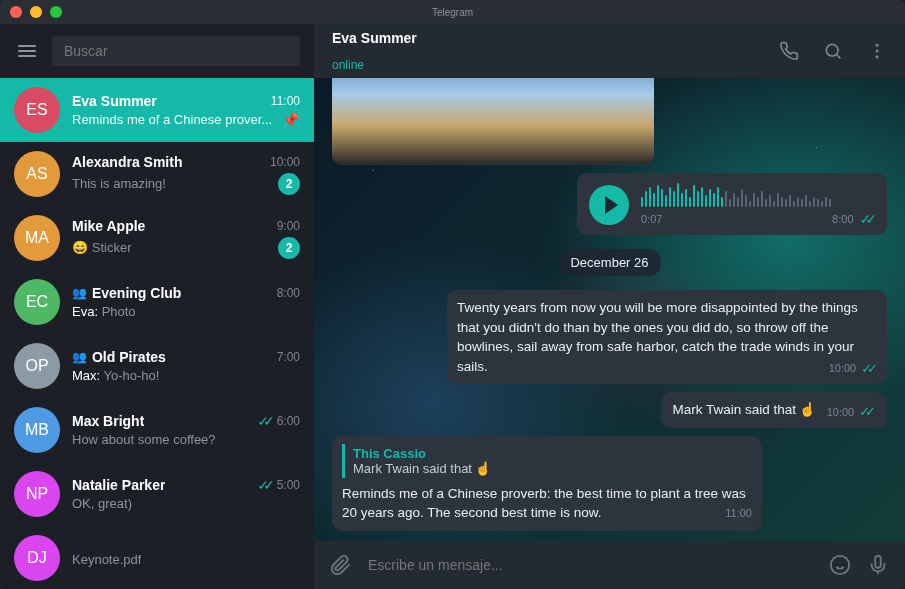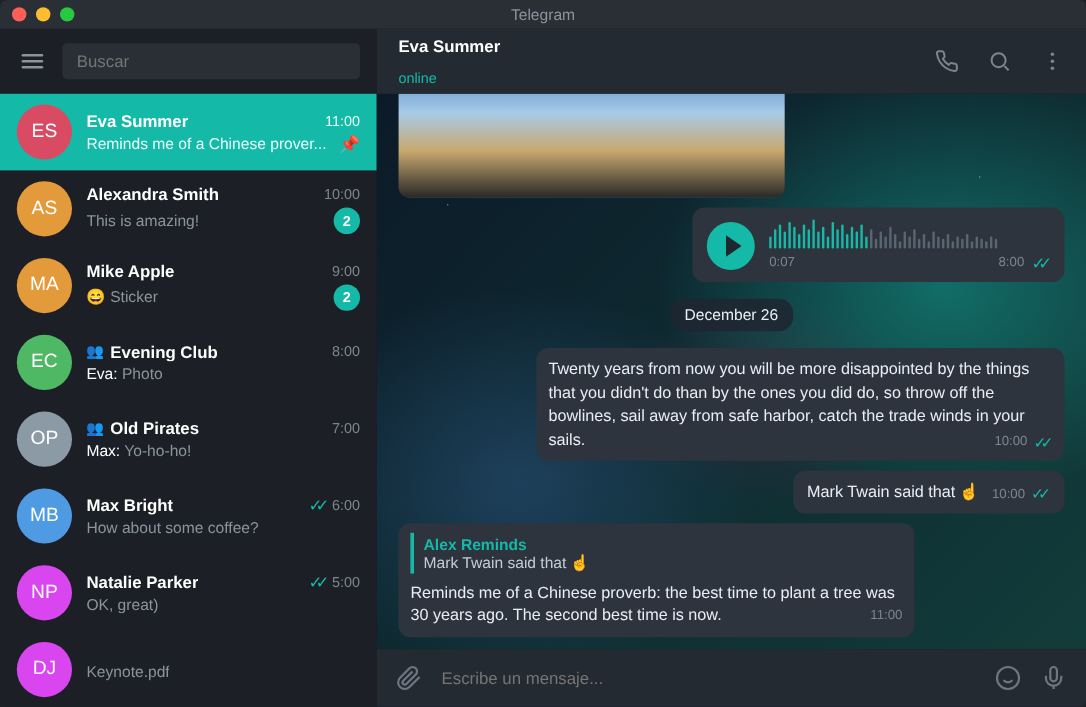--- a/index.html
+++ b/index.html
@@ -11,21 +11,21 @@
   border-radius: 6px;
 }
 
 .titlebar {
   height: 24px; background: #2a2f36; display: flex; align-items: center;
   position: relative; border-radius: 6px 6px 0 0;
 }
 .traffic { display:flex; gap:8px; padding-left:10px; }
 .tl { width:12px; height:12px; border-radius:50%; }
 .tl.red{background:#ff5f57;} .tl.yel{background:#febc2e;} .tl.grn{background:#28c840;}
-.titlebar .title { position:absolute; left:0; right:0; text-align:center; font-size:13px; color:#8b939e;}
+.titlebar .title { position:absolute; left:0; right:0; text-align:center; font-size:10px; color:#8b939e;}
 
 .app { display:flex; height:565px; }
 .sidebar { width:314px; background:#1c2026; display:flex; flex-direction:column; }
 .sb-header { height:54px; display:flex; align-items:center; padding:0 14px; gap:12px; }
 .hamburger { display:flex; flex-direction:column; gap:3px; cursor:pointer; padding:4px;}
 .hamburger span { width:18px; height:2px; background:#8b939e; border-radius:1px;}
 .search { flex:1; height:30px; background:#2a2f36; border-radius:4px; display:flex; align-items:center; padding:0 12px; }
 .search input { background:transparent; border:none; outline:none; color:#8b939e; font-size:14px; width:100%; }
 
 .chatlist { flex:1; overflow:hidden; }
@@ -387,24 +387,24 @@
         <div class="bubble out" style="padding:8px 12px;">
           <span class="text">Mark Twain said that ☝️</span>
           <span class="meta">
               <span>10:00</span>
               <span class="ticks green">✓✓</span>
             </span>
         </div>
 
         <div class="bubble in" style="max-width:430px;">
           <div class="reply-bar">
-            <div class="reply-name">Alex Reminds</div>
+            <div class="reply-name">This Cassio</div>
             <div class="reply-text">Mark Twain said that ☝️</div>
           </div>
-          <span class="text">Reminds me of a Chinese proverb: the best time to plant a tree was 30 years ago. The second best time is now.</span>
+          <span class="text">Reminds me of a Chinese proverb: the best time to plant a tree was 20 years ago. The second best time is now.</span>
           <span class="meta">
               <span>11:00</span>
             </span>
         </div>
 
       </div>
     </div>
 
     <div class="composer">
       <span class="ico">

